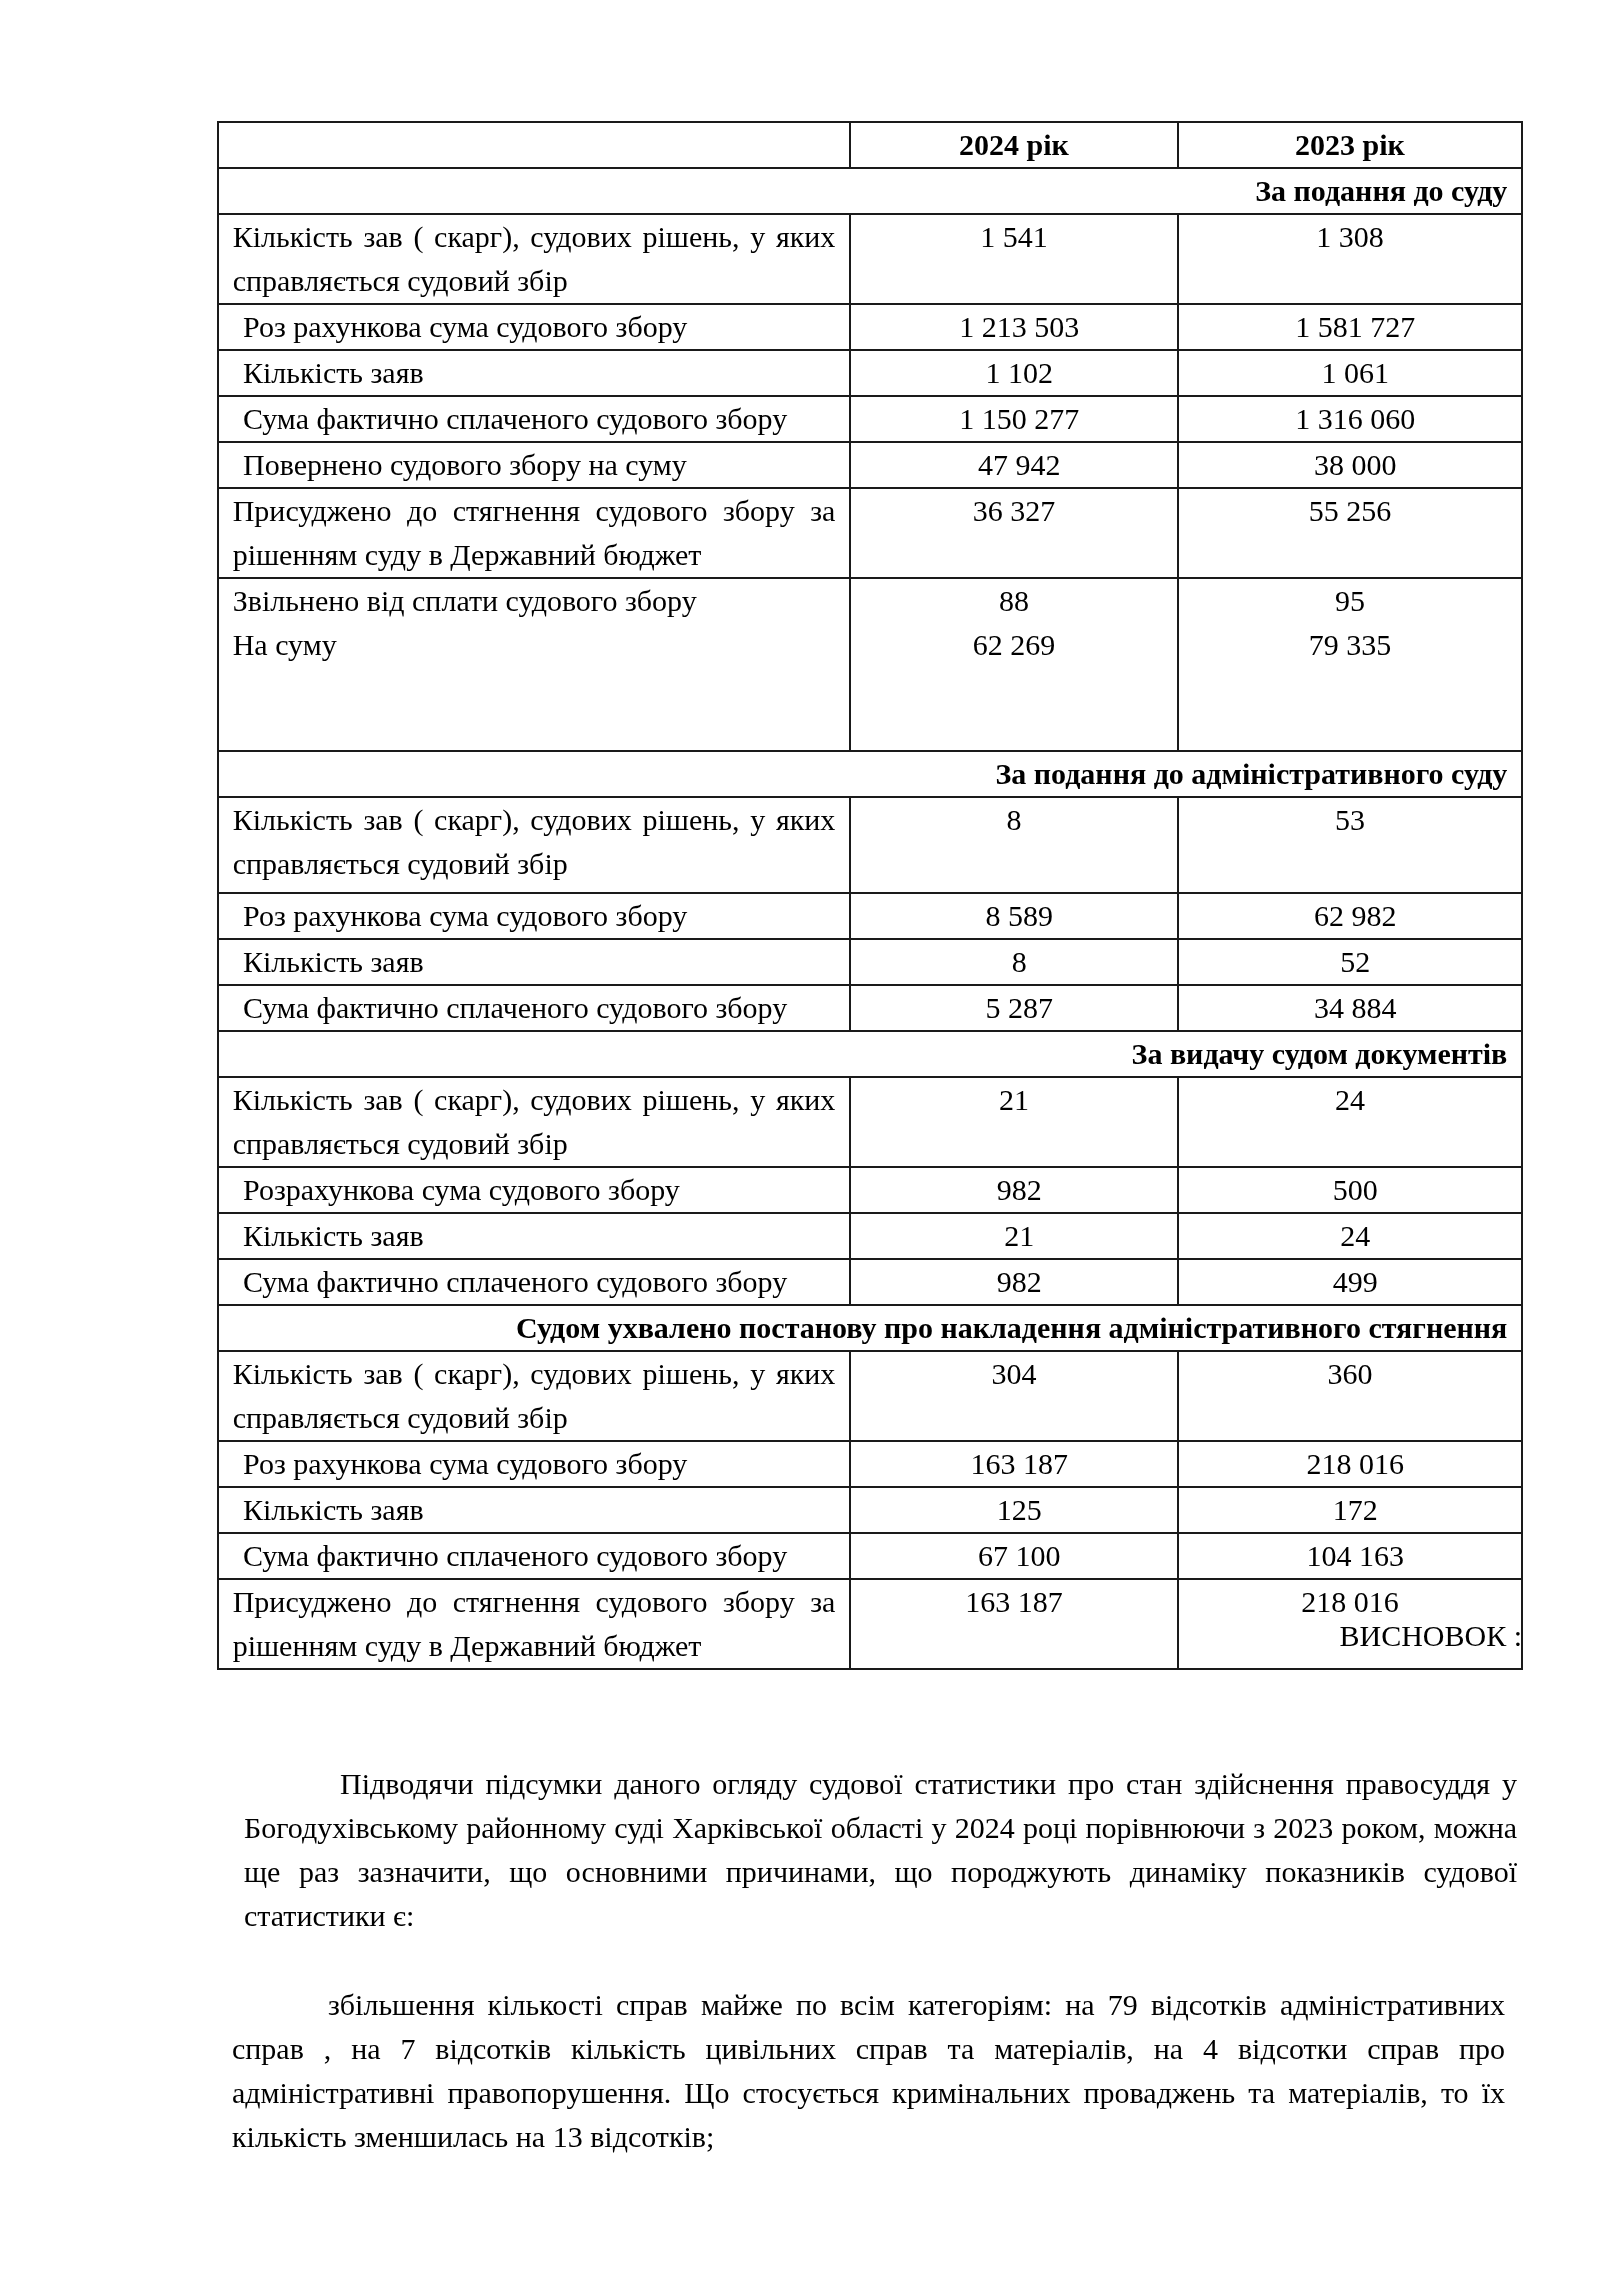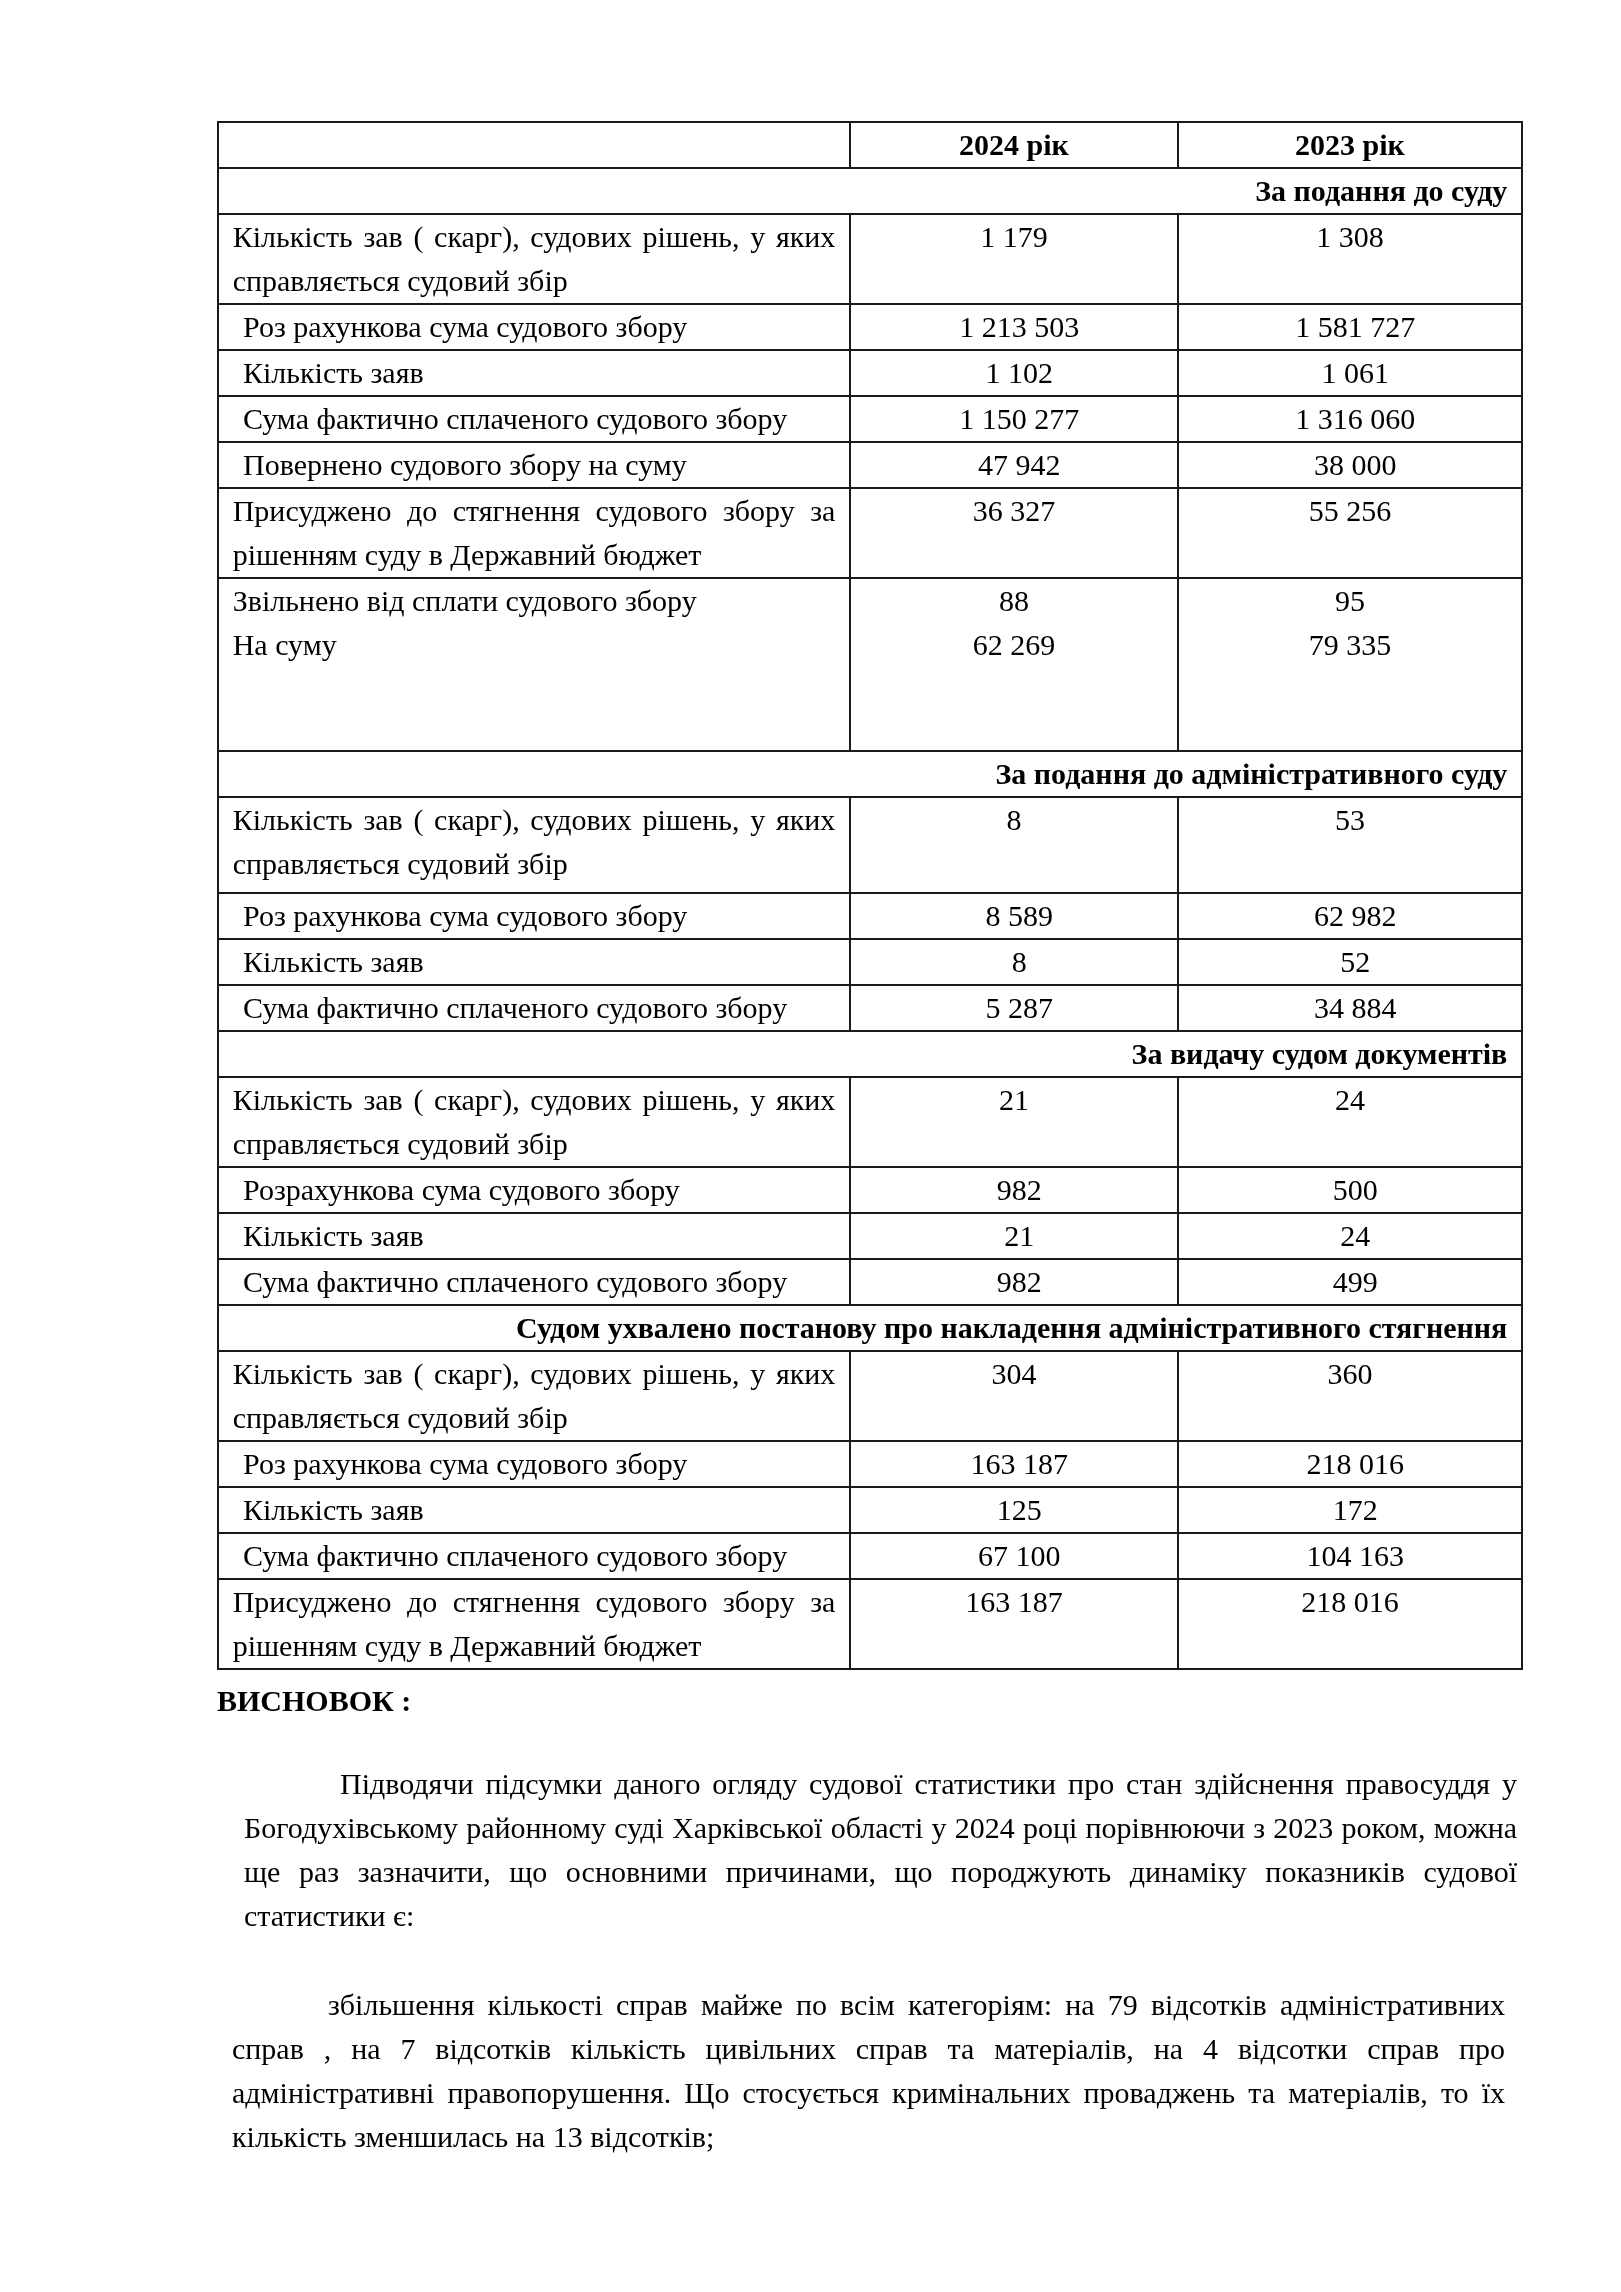--- a/index.html
+++ b/index.html
@@ -59,23 +59,23 @@
   }
   tr.r1 td { height: 41px; padding-left: 24px; }
   tr.r2 td { height: 85px; }
   tr.r2b td { height: 94px; }
   tr.exempt td { height: 171px; }
 
   .conclusion-title {
     position: absolute;
     left: 217px;
     width: 1305px;
-    top: 1679px;
-    text-align: left;
-    font-weight: bold;
+    top: 1614px;
+    text-align: right;
+    font-weight: normal;
     font-size: 30px;
     line-height: 44px;
   }
   .para {
     position: absolute;
     left: 232px;
     width: 1273px;
     font-size: 30px;
     line-height: 44px;
     text-align: justify;
@@ -103,21 +103,21 @@
         <th>2023 рік</th>
       </tr>
     </thead>
     <tbody>
 
       <tr>
         <td colspan="3" class="section">За подання до суду</td>
       </tr>
       <tr class="r2">
         <td class="label">Кількість зав ( скарг), судових рішень, у яких справляється судовий збір</td>
-        <td class="num">1 179</td>
+        <td class="num">1 541</td>
         <td class="num">1 308</td>
       </tr>
       <tr class="r1">
         <td class="label">Роз рахункова сума судового збору</td>
         <td class="num">1 213 503</td>
         <td class="num">1 581 727</td>
       </tr>
       <tr class="r1">
         <td class="label">Кількість заяв</td>
         <td class="num">1 102</td>

